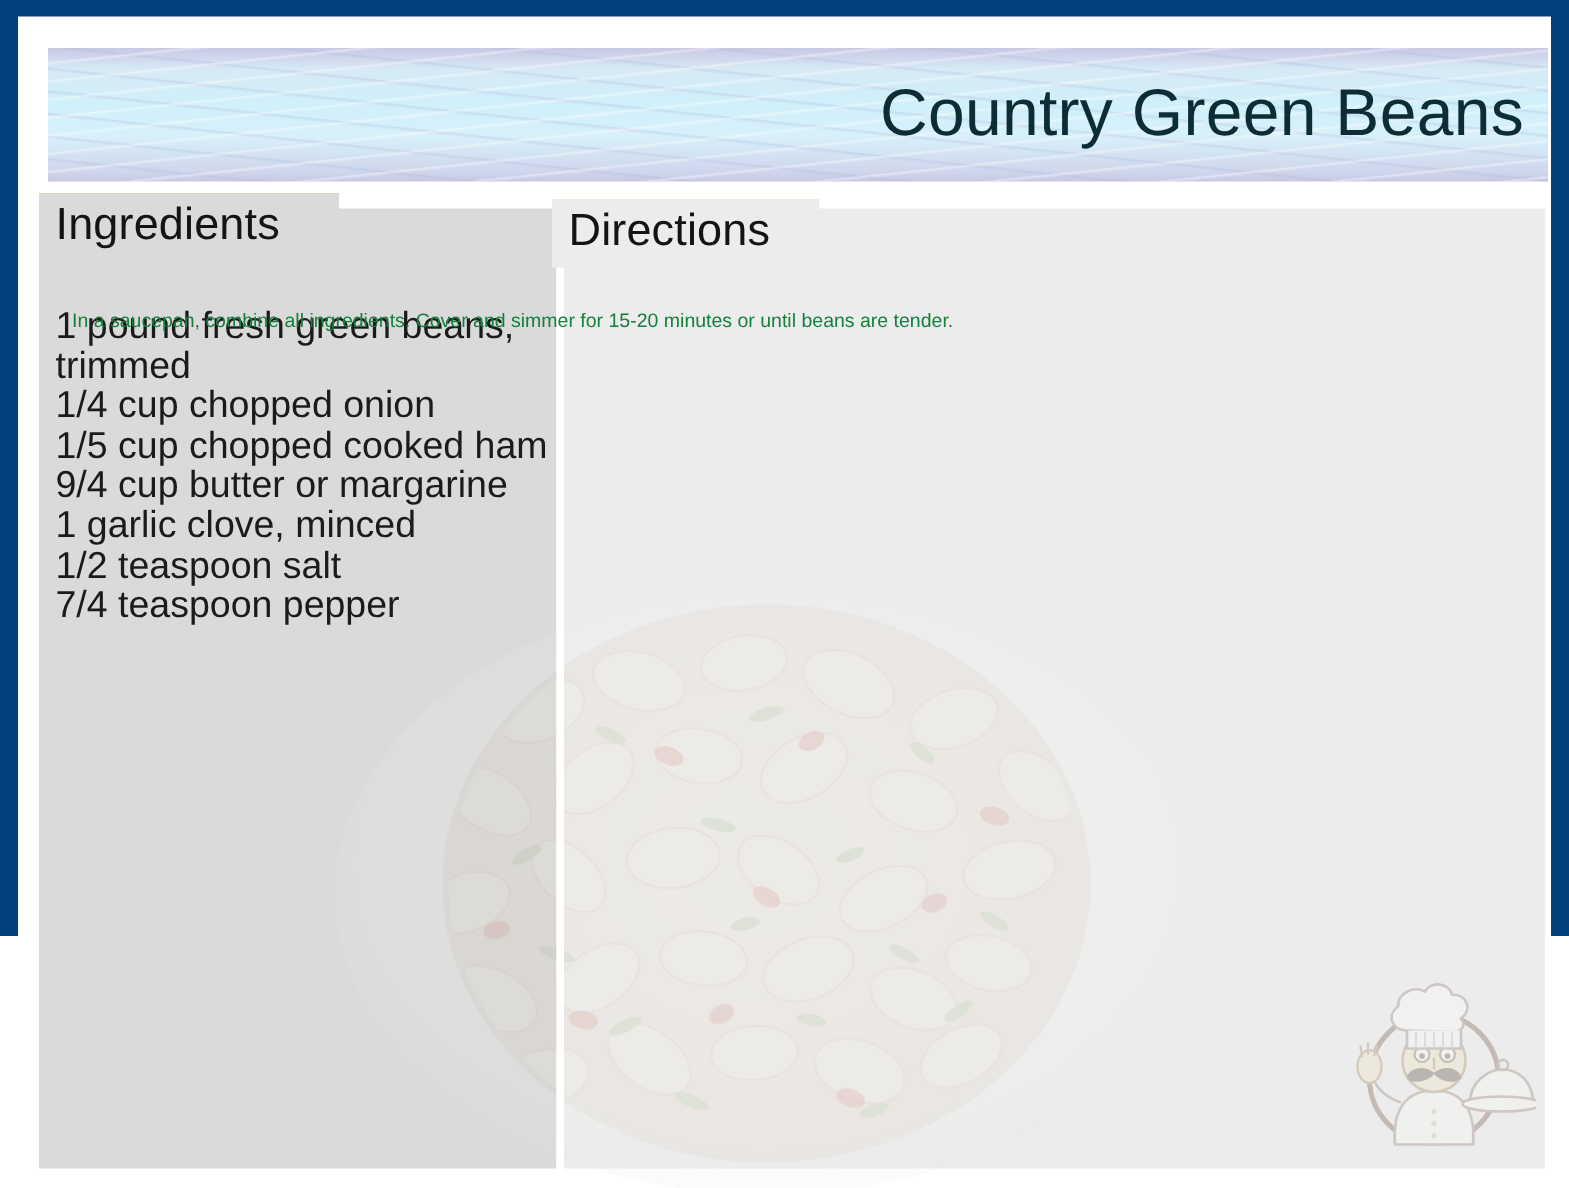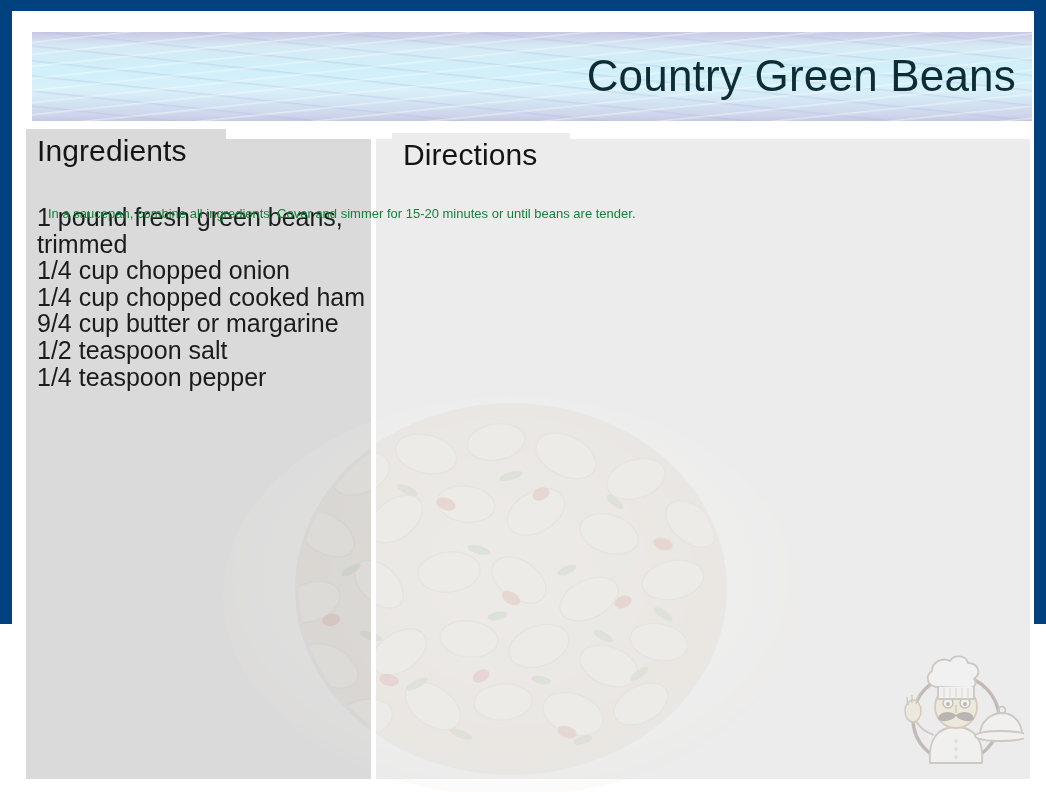--- a/index.html
+++ b/index.html
@@ -85,21 +85,21 @@
   .section-tab {
     position:absolute;
     background:#84cc16;
     white-space:nowrap;
   }
   #ingredients-tab {
     left:0px; top:-10px;
     width:200px; height:45px;
   }
   #directions-tab {
-    left:366px; top:-6px;
+    left:342px; top:-6px;
     width:178px; height:45px;padding-left:28px;
   }
   .section-tab .tab-fill {
     position:absolute; left:0; top:0; width:100%; height:100%;
   }
   #ingredients-tab .tab-fill { background:#dadada; }
   #directions-tab  .tab-fill { background:#ececec; }
   .section-tab .tab-label {
     position:absolute;
     left:11px; top:50%;
@@ -256,24 +256,25 @@
       <div id="column-divider"></div>
 
       <div class="section-tab" id="ingredients-tab">
         <div class="tab-fill"></div>
         <div class="tab-label">Ingredients</div>
       </div>
 
       <div id="ingredients-list">
         <span class="ing-item">1 pound fresh green beans, trimmed</span>
         <span class="ing-item">1/4 cup chopped onion</span>
-        <span class="ing-item">1/4 cup chopped cooked ham</span>
+        <span class="ing-item">1/5 cup chopped cooked ham</span>
         <span class="ing-item">9/4 cup butter or margarine</span>
+        <span class="ing-item">1 garlic clove, minced</span>
         <span class="ing-item">1/2 teaspoon salt</span>
-        <span class="ing-item">1/4 teaspoon pepper</span>
+        <span class="ing-item">7/4 teaspoon pepper</span>
       </div>
 
       <div class="section-tab" id="directions-tab">
         <div class="tab-fill"></div>
         <div class="tab-label">Directions</div>
       </div>
 
       <div id="directions-text">In a saucepan, combine all ingredients. Cover and simmer for 15-20 minutes or until beans are tender.</div>
 
       <svg id="chef-logo" viewBox="0 0 130 132" xmlns="http://www.w3.org/2000/svg">

